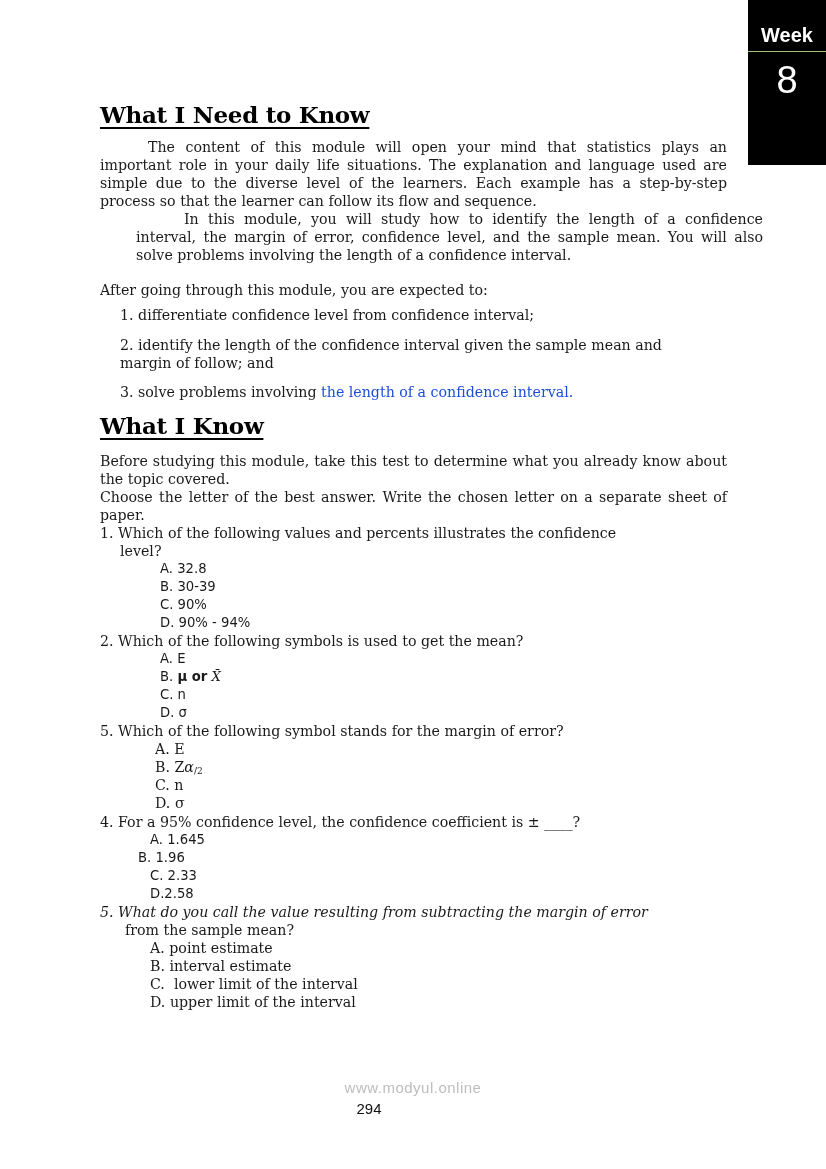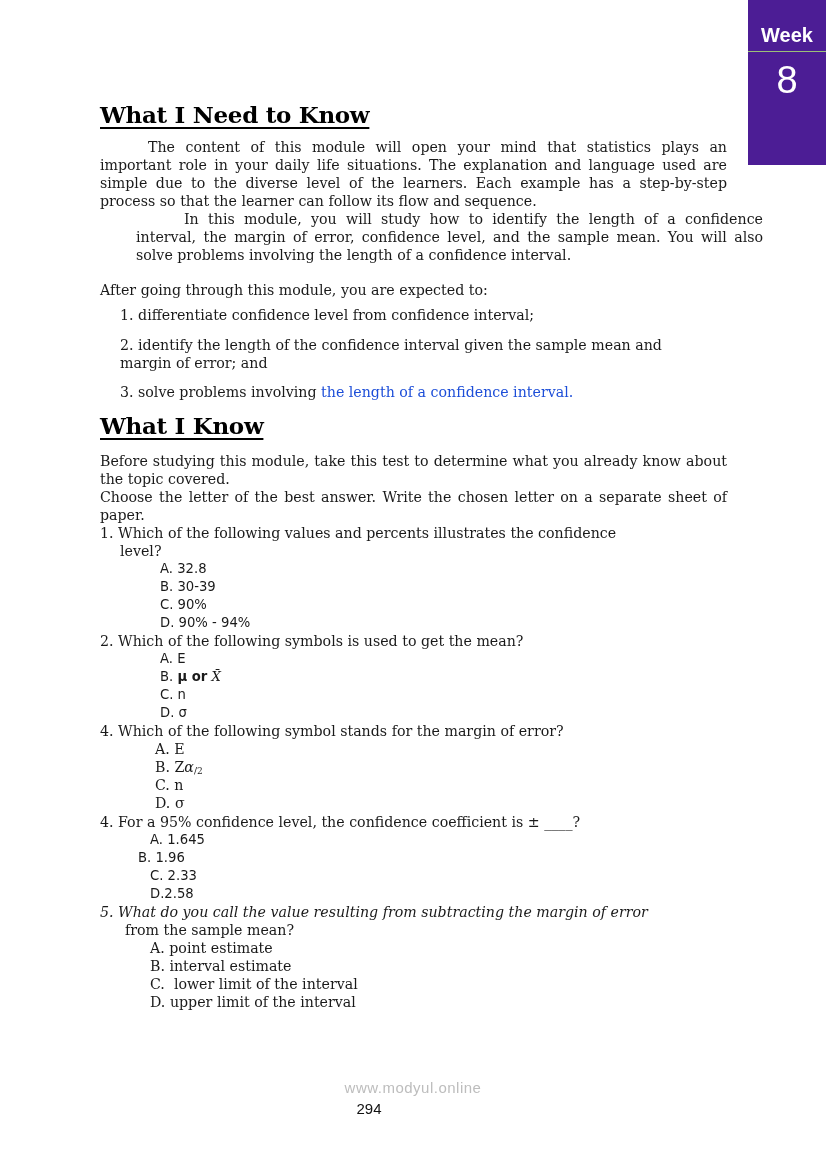--- a/index.html
+++ b/index.html
@@ -1,18 +1,18 @@
 <!DOCTYPE html>
 <html><head>
 <meta charset="utf-8">
 <style>
   html, body { margin:0; padding:0; background:#ffffff; }
   body { width:826px; height:1169px; position:relative; overflow:hidden;
          font-family:"DejaVu Serif", "Liberation Serif", serif; color:#1a1a1a; }
-  .week-tab { position:absolute; left:748px; top:0; width:78px; height:165px; background:#4c1d95; }
+  .week-tab { position:absolute; left:748px; top:0; width:78px; height:165px; background:#000000; }
   .week-tab .week-label { position:absolute; left:0; top:0; width:78px; height:52px; line-height:70px;
         text-align:center; color:#fff; font-family:"Liberation Sans", sans-serif; font-weight:bold; font-size:20px; }
   .week-tab .divider { position:absolute; left:0; top:51px; width:78px; height:1px; background:#9cc078; }
   .week-tab .week-num { position:absolute; left:0; top:58px; width:78px; text-align:center; color:#fff;
         font-family:"Liberation Sans", sans-serif; font-size:38px; line-height:44px; }
   .heading { position:absolute; left:100px; font-family:"DejaVu Serif", serif; font-weight:bold;
         font-size:23px; text-decoration:underline; text-decoration-thickness:2px; text-underline-offset:4px; color:#000; letter-spacing:-0.3px; }
   .para { position:absolute; left:100px; width:627px; font-size:14.2px; line-height:18px; text-align:justify; margin:0; }
   .para .indent { display:inline-block; width:48px; }
   .line { position:absolute; font-size:14.2px; line-height:18px; white-space:nowrap; margin:0; }
@@ -35,42 +35,42 @@
 </div>
 
 <div class="heading" style="top:101px;">What I Need to Know</div>
 
 <p class="para" style="top:138px;"><span class="indent"></span><span>The content of this module will open your mind that statistics plays an important role in your daily life situations. The explanation and language used are simple due to the diverse level of the learners. Each example has a step-by-step process so that the learner can follow its flow and sequence.</span></p>
 <p class="para" style="top:210px;margin-left:36px;"><span class="indent"></span><span>In this module, you will study how to identify the length of a confidence interval, the margin of error, confidence level, and the sample mean. You will also solve problems involving the length of a confidence interval.</span></p>
 
 <p class="line" style="left:100px; top:281px;">After going through this module, you are expected to:</p>
 <p class="line" style="left:120px; top:306px;">1. differentiate confidence level from confidence interval;</p>
 <p class="line" style="left:120px; top:336px;">2. identify the length of the confidence interval given the sample mean and</p>
-<p class="line" style="left:120px; top:354px;">margin of error; and</p>
+<p class="line" style="left:120px; top:354px;">margin of follow; and</p>
 <p class="line" style="left:120px; top:383px;"><span>3. solve problems involving </span><span class="gray">the length of a confidence interval.</span></p>
 
 <div class="heading" style="top:412px;">What I Know</div>
 
 <p class="para" style="top:452px;">Before studying this module, take this test to determine what you already know about the topic covered.</p>
 <p class="para" style="top:488px;">Choose the letter of the best answer. Write the chosen letter on a separate sheet of paper.</p>
 
 <p class="line" style="left:100px; top:524px;">1. Which of the following values and percents illustrates the confidence</p>
 <p class="line" style="left:120px; top:542px;">level?</p>
 <div class="opt" style="left:160px; top:560px;">A. 32.8</div>
 <div class="opt" style="left:160px; top:578px;">B. 30-39</div>
 <div class="opt" style="left:160px; top:596px;">C. 90%</div>
 <div class="opt" style="left:160px; top:614px;">D. 90% - 94%</div>
 
 <p class="line" style="left:100px; top:632px;">2. Which of the following symbols is used to get the mean?</p>
 <div class="opt" style="left:160px; top:650px;">A. E</div>
 <div class="opt" style="left:160px; top:668px;"><span>B.</span> <b>µ or</b> <i style="font-family:'DejaVu Serif',serif;">X̄</i></div>
 <div class="opt" style="left:160px; top:686px;">C. n</div>
 <div class="opt" style="left:160px; top:704px;">D. σ</div>
 
-<p class="line" style="left:100px; top:722px;">4. Which of the following symbol stands for the margin of error?</p>
+<p class="line" style="left:100px; top:722px;">5. Which of the following symbol stands for the margin of error?</p>
 <div class="opt-serif" style="left:155px; top:740px;">A. E</div>
 <div class="opt-serif" style="left:155px; top:758px;"><span>B. Z</span><i>α</i><sub class="small">/2</sub></div>
 <div class="opt-serif" style="left:155px; top:776px;">C. n</div>
 <div class="opt-serif" style="left:155px; top:794px;">D. σ</div>
 
 <p class="line" style="left:100px; top:813px;">4. For a 95% confidence level, the confidence coefficient is ± ____?</p>
 <div class="opt" style="left:150px; top:831px;">A. 1.645</div>
 <div class="opt" style="left:138px; top:849px;">B. 1.96</div>
 <div class="opt" style="left:150px; top:867px;">C. 2.33</div>
 <div class="opt" style="left:150px; top:885px;">D.2.58</div>

